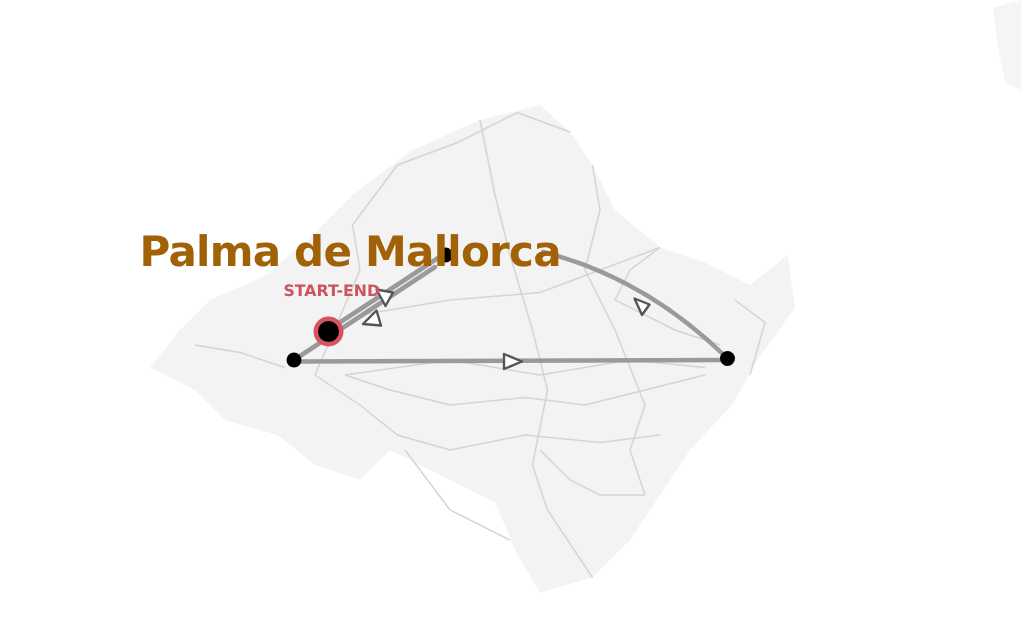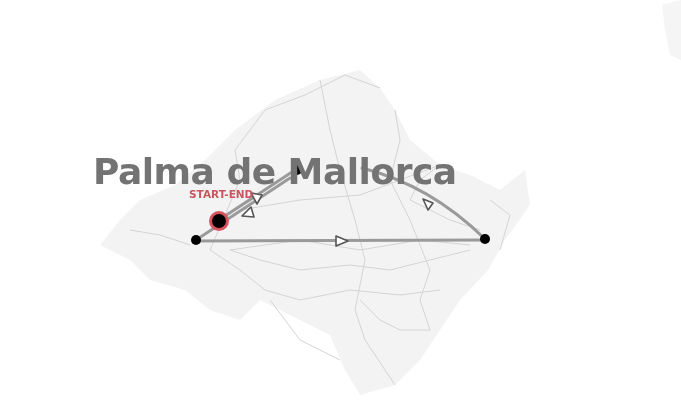--- a/index.html
+++ b/index.html
@@ -1,18 +1,18 @@
 <!DOCTYPE html>
 <html><head>
   <meta charset="utf-8">
   <style>
     html, body { margin: 0; padding: 0; background: #ffffff; }
     body { width: 681px; height: 420px; overflow: hidden; position: relative; font-family: "DejaVu Sans", sans-serif; }
     svg { position: absolute; left: 0; top: 0; }
-    .city-label { position: absolute; left: 93px; top: 151px; font-family: "DejaVu Sans", sans-serif; font-weight: bold; font-size: 36px; color: #737373; letter-spacing: -0.5px; white-space: nowrap; }
+    .city-label { position: absolute; left: 93px; top: 151px; font-family: "DejaVu Sans", sans-serif; font-weight: bold; font-size: 28px; color: #a16207; letter-spacing: -0.5px; white-space: nowrap; }
     .start-label { position: absolute; left: 189px; top: 188px; font-family: "DejaVu Sans", sans-serif; font-weight: bold; font-size: 10.5px; color: #c9555f; white-space: nowrap; text-align: right; }
   </style>
 </head>
 <body>
 
 <svg width="681" height="420" viewBox="0 0 681 420">
 
   <path fill="#f3f3f3" d="M120,220 L140,200 L175,185 L205,160 L235,130 L275,100 L320,80 L360,70 L380,88 L395,110 L410,140 L440,165 L470,175 L500,190 L525,170 L530,205 L505,240 L488,270 L460,300 L440,330 L420,360 L395,385 L360,395 L345,370 L330,335 L300,320 L260,300 L240,320 L210,310 L185,290 L150,280 L130,260 L100,245 Z"></path>
   <path fill="#f5f5f5" d="M662,5 L681,0 L681,60 L670,55 L665,30 Z"></path>
 

